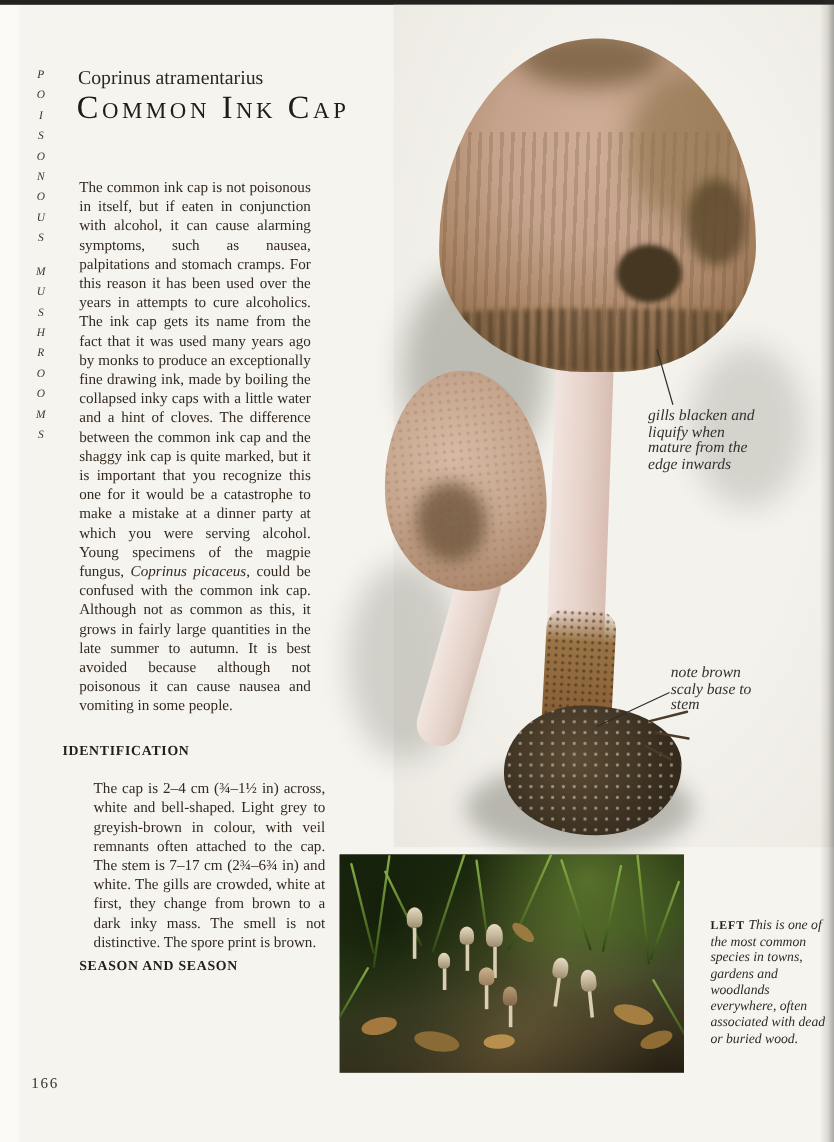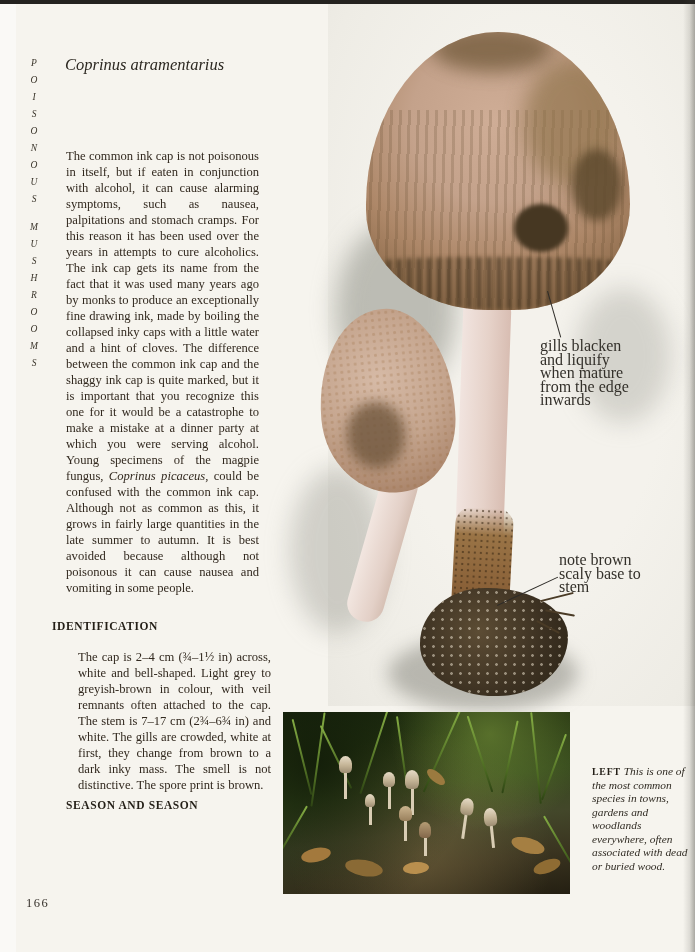--- a/index.html
+++ b/index.html
@@ -13,21 +13,21 @@
     background:linear-gradient(90deg,rgba(0,0,0,0) 0%,rgba(70,68,60,.14) 55%,rgba(45,44,38,.38) 100%);}
   .left-edge{position:absolute;left:0;top:0;width:16px;height:952px;background:rgba(255,255,255,.45);}
 
   
   .margin-text{position:absolute;left:29px;top:58px;font-style:italic;font-size:9.5px;
     color:#3c362c;letter-spacing:0;}
   .mchar{height:17px;text-align:center;width:10px;}
   .mspace{height:11px;}
 
   
-  .latin{position:absolute;left:65px;top:55px;font-style:italic;font-size:16.5px;color:#2c2821;}
+  .latin{position:absolute;left:65px;top:55px;font-size:16.5px;color:#2c2821;}
   .title{position:absolute;left:64px;top:74px;margin:0;font-weight:normal;
     font-variant:small-caps;font-size:27px;letter-spacing:3px;color:#211c15;}
 
   
   .col{width:193px;text-align:justify;font-size:12.6px;line-height:16px;color:#32291f;}
   .intro{position:absolute;left:66px;top:148px;margin:0;}
   .sec-head{position:absolute;margin:0;font-size:11.5px;font-weight:bold;
     letter-spacing:.6px;color:#241f17;}
   .ident-head{left:52px;top:620px;}
   .ident-text{position:absolute;left:66px;top:637px;margin:12px;}
@@ -89,21 +89,21 @@
   .cap-big .hole{position:absolute;left:56%;top:62%;width:54px;height:48px;border-radius:50%;
     background:#463722;filter:blur(2px);}
   .cap-big .fringe{position:absolute;left:4%;top:81%;width:92%;height:19%;filter:blur(2px);opacity:.9;
     border-radius:40% 40% 50% 50%/10% 10% 80% 80%;
     background:repeating-linear-gradient(90deg,rgba(56,43,24,.85) 0 4px,rgba(132,102,63,.25) 4px 10px);}
 
   
   .leader{position:absolute;height:1px;background:#2e2c28;transform-origin:0 0;}
   .lead1{left:548px;top:291px;width:48px;transform:rotate(74deg);}
   .lead2{left:497px;top:605px;width:67px;transform:rotate(-25deg);}
-  .annot{position:absolute;font-size:16px;line-height:13.6px;color:#33302a;}
+  .annot{position:absolute;font-style:italic;font-size:13px;line-height:13.6px;color:#33302a;}
   .annot1{left:540px;top:339px;width:97px;}
   .annot2{left:559px;top:553px;width:84px;}
 
   
   .photo{position:absolute;left:283px;top:712px;width:287px;height:182px;overflow:hidden;
     background:
       radial-gradient(circle at 72% 12%,rgba(125,155,62,.55),rgba(0,0,0,0) 38%),
       radial-gradient(circle at 12% 28%,rgba(16,26,8,.85),rgba(0,0,0,0) 55%),
       radial-gradient(ellipse at 48% 78%,rgba(118,100,62,.6),rgba(0,0,0,0) 62%),
       linear-gradient(172deg,#1c2a10 0%,#2a3a14 22%,#364a1d 42%,#43472a 62%,#3a3420 80%,#241f12 100%);}
@@ -145,20 +145,21 @@
       <div class="mchar">S</div>
       <div class="mchar">H</div>
       <div class="mchar">R</div>
       <div class="mchar">O</div>
       <div class="mchar">O</div>
       <div class="mchar">M</div>
       <div class="mchar">S</div>
     </div>
 
   <div class="latin">Coprinus atramentarius</div>
+  <h1 class="title">Common Ink Cap</h1>
 
   <p class="intro col"><span>The common ink cap is not poisonous in itself, but if eaten in conjunction with alcohol, it can cause alarming symptoms, such as nausea, palpitations and stomach cramps. For this reason it has been used over the years in attempts to cure alcoholics. The ink cap gets its name from the fact that it was used many years ago by monks to produce an exceptionally fine drawing ink, made by boiling the collapsed inky caps with a little water and a hint of cloves. The difference between the common ink cap and the shaggy ink cap is quite marked, but it is important that you recognize this one for it would be a catastrophe to make a mistake at a dinner party at which you were serving alcohol. Young specimens of the magpie fungus, </span><em>Coprinus picaceus</em><span>, could be confused with the common ink cap. Although not as common as this, it grows in fairly large quantities in the late summer to autumn. It is best avoided because although not poisonous it can cause nausea and vomiting in some people.</span></p>
 
   <h2 class="sec-head ident-head">IDENTIFICATION</h2>
   <p class="ident-text col">The cap is 2–4 cm (¾–1½ in) across, white and bell-shaped. Light grey to greyish-brown in colour, with veil remnants often attached to the cap. The stem is 7–17 cm (2¾–6¾ in) and white. The gills are crowded, white at first, they change from brown to a dark inky mass. The smell is not distinctive. The spore print is brown.</p>
 
   <h2 class="sec-head habitat-head">SEASON AND SEASON</h2>
 
   <div class="pagenum">166</div>
 

